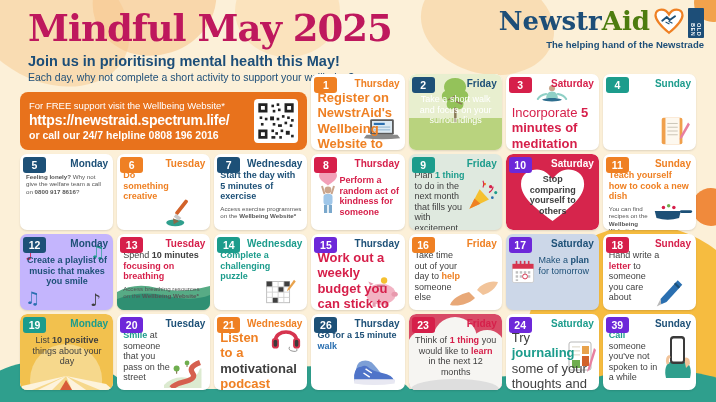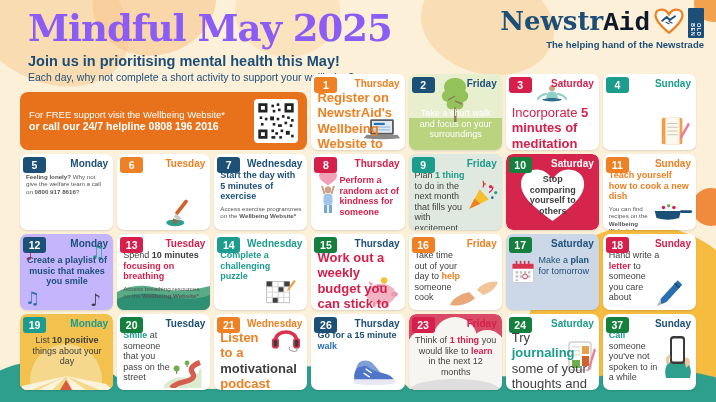--- a/index.html
+++ b/index.html
@@ -17,29 +17,29 @@
   .orange-dot-r{right:-14px;top:188px;width:38px;height:38px;background:#f08a3c;border-radius:50%;}
   .band{position:absolute;left:0;right:0;bottom:0;height:13px;background:#2f9f8d;z-index:0;}
   .bump{position:absolute;background:#2f9f8d;border-radius:50%;z-index:0;}
   .bump1{left:-22px;bottom:-30px;width:150px;height:72px;}
   .bump2{left:228px;bottom:-26px;width:185px;height:62px;}
   .bump3{left:432px;bottom:-32px;width:165px;height:58px;}
   .bump4{right:-32px;bottom:-30px;width:185px;height:62px;}
 
   
   .hdr{position:absolute;left:28px;top:10px;z-index:2;}
-  .hdr h1{margin:0;font-family:"DejaVu Serif",serif;font-weight:bold;font-size:37px;line-height:1.02;color:#8b5cf6;letter-spacing:-1px;}
+  .hdr h1{margin:0;font-family:"DejaVu Serif",serif;font-weight:bold;font-size:37px;line-height:1.02;color:#be185d;letter-spacing:-1px;}
   .hdr .sub{margin-top:5px;font-size:14.5px;font-weight:bold;color:#1d4e78;}
   .hdr .sub2{margin-top:2px;font-size:10.5px;color:#1d4e78;}
 
   
   .logo{position:absolute;right:12px;top:8px;z-index:2;text-align:right;}
   .logo-row{display:flex;align-items:flex-start;justify-content:flex-end;gap:4px;}
   .logo-name{font-family:"DejaVu Serif",serif;font-weight:bold;font-size:26px;line-height:1;}
-  .logo-name .n1{color:#1d4e78;} .logo-name .n2{color:#0f172a;font-family:Liberation Mono, monospace;}
+  .logo-name .n1{color:#1d4e78;} .logo-name .n2{color:#4d7c0f;}
   .logo-heart{width:30px;height:27px;}
   .oldben{background:#1d4e78;color:#fff;font-size:5.5px;font-weight:bold;letter-spacing:.5px;writing-mode:vertical-rl;padding:2px 2px;height:26px;border-radius:1px;}
   .logo-tag{font-size:9.5px;font-weight:600;color:#1d4e78;margin-top:1px;}
 
   
   .grid{position:absolute;left:20px;top:74px;width:676px;display:grid;grid-template-columns:repeat(7,1fr);grid-auto-rows:76px;gap:4px;z-index:2;}
 
   
   .promo{grid-column:1/span 3;align-self:end;height:58px;box-sizing:border-box;background:#e8721c;border-radius:8px;display:flex;align-items:center;gap:8px;padding:6px 9px;color:#fff;}
   .promo-text{flex:1;line-height:1.25;}
@@ -64,34 +64,34 @@
   .ip-right{right:2px;top:20px;width:34px;height:44px;}
   .ip-left{left:4px;top:14px;width:26px;height:48px;}
   .ip-top{left:50%;margin-left:-20px;top:10px;width:40px;height:20px;}
   .ip-tr{right:2px;top:9px;width:38px;height:30px;}
   .ip-bg{left:0;top:0;width:100%;height:100%;}
   .icon-left .card-body{padding-left:28px;}
   .icon-top .card-body{padding-top:31px;}
   .text-narrow .card-text{width:62%;}
   .note-narrow .card-note{width:56%;}
   .center .card-text{text-align:center;}
-  .low .card-body{padding-top:34px;}
+  .low .card-body{padding-top:20px;}
   .mid .card-body{padding-top:20px;}
   .mid .card-text{padding:0 12px;}
   .mid-sm .card-body{padding-top:21px;}
   .cbg-mint{background:#dfe9df;}
   .cbg-lav{background:#c4b5fd;}
   .cbg-bluegrey{background:#ccd7e8;}
 
   
   .c-orange{color:#ef8023;} .c-navy{color:#1d5077;} .c-crimson{color:#d61f4a;}
   .c-teal{color:#1c9c8c;} .c-dark{color:#3f3f3f;} .c-blue{color:#2a6fb0;} .c-white{color:#fff;}
   .b{font-weight:bold;}
   .bg-orange{background:#ef8023;} .bg-navy{background:#1d5077;} .bg-crimson{background:#d61f4a;}
-  .bg-teal{background:#1c9c8c;} .bg-dark{background:#15803d;}
+  .bg-teal{background:#1c9c8c;} .bg-dark{background:#6d28d9;}
 </style>
 </head>
 <body>
 
 <div class="page">
   <div class="blob leaf1"></div>
   <div class="blob leaf2"></div>
   <div class="blob leaf3"></div>
   <div class="blob leaf4"></div>
   <div class="blob corner-tr"></div>
@@ -119,20 +119,21 @@
       </svg>
       <div class="oldben">OLD BEN</div>
     </div>
     <div class="logo-tag">The helping hand of the Newstrade</div>
   </div>
 
   <div class="grid" id="grid">
     <div class="promo">
       <div class="promo-text">
         <div class="promo-l1">For FREE support visit the Wellbeing Website*</div>
+        <div class="promo-l2">https://newstraid.spectrum.life/</div>
         <div class="promo-l3">or call our 24/7 helpline 0808 196 2016</div>
       </div>
       <div class="qr">
         <svg viewBox="0 0 29 29">
           <rect width="29" height="29" fill="#fff"></rect>
           <g fill="#222">
             <path d="M1 1h7v7h-7z M3 3h3v3h-3z" fill-rule="evenodd"></path>
             <path d="M21 1h7v7h-7z M23 3h3v3h-3z" fill-rule="evenodd"></path>
             <path d="M1 21h7v7h-7z M3 23h3v3h-3z" fill-rule="evenodd"></path>
             <rect x="11" y="2" width="2" height="2"></rect>
@@ -248,20 +249,24 @@
     <div class="badge bg-orange">6</div>
     <div class="wday c-orange">Tuesday</div>
     <div class="icon-wrap ip-br-lg">
           <svg viewBox="0 0 46 40">
             <ellipse cx="14" cy="33" rx="12" ry="4.5" fill="#2f9f8d"></ellipse>
             <rect x="20" y="0" width="5" height="24" rx="2" transform="rotate(38 22 12)" fill="#d2622a"></rect>
             <rect x="13" y="23" width="9" height="5" transform="rotate(38 17 25)" fill="#c9c9c9"></rect>
             <path d="M11 27 L19 31 L12 35 Z" fill="#8a6a4a"></path>
           </svg>
         </div>
+    <div class="card-body">
+      <div class="card-text c-orange"><span class="b">Do something creative</span></div>
+
+    </div>
   </div>
 
   <div class="card">
     <div class="badge bg-navy">7</div>
     <div class="wday c-navy">Wednesday</div>
 
     <div class="card-body">
       <div class="card-text c-navy"><span class="b">Start the day with 5 minutes of exercise</span></div>
       <div class="card-note"><span>Access exercise programmes on the </span><span class="b">Wellbeing Website*</span></div>
     </div>
@@ -427,21 +432,21 @@
   <div class="card text-narrow">
     <div class="badge bg-orange">16</div>
     <div class="wday c-orange">Friday</div>
     <div class="icon-wrap ip-br-lg">
           <svg viewBox="0 0 52 30">
             <path d="M50 4 C42 2 33 6 29 12 L35 17 C42 15 48 10 50 4 Z" fill="#f2c49a"></path>
             <path d="M2 27 C10 29 21 26 27 20 L21 14 C12 16 4 21 2 27 Z" fill="#e8a877"></path>
           </svg>
         </div>
     <div class="card-body">
-      <div class="card-text c-dark"><span>Take time out of your day to </span><span class="b c-orange">help</span><span> someone cook</span></div>
+      <div class="card-text c-dark"><span>Take time out of your day to </span><span class="b c-orange">help</span><span> someone else</span></div>
 
     </div>
   </div>
 
   <div class="card cbg-bluegrey icon-left mid-sm center">
     <div class="badge bg-dark">17</div>
     <div class="wday c-navy">Saturday</div>
     <div class="icon-wrap ip-left">
           <svg viewBox="0 0 32 32">
             <rect x="3" y="6" width="26" height="23" rx="2" fill="#fff" stroke="#c8c8c8"></rect>
@@ -604,21 +609,21 @@
             <path d="M31 10 L25 30 L24 34 L27 31 L33 12 Z" fill="#e87fa0"></path>
           </svg>
         </div>
     <div class="card-body">
       <div class="card-text c-dark sm"><span>Try </span><span class="b c-teal">journaling</span><span> some of your thoughts and feelings.</span></div>
       <div class="card-note"><span>You can find other mindfulness techniques on the </span><span class="b">Wellbeing Website*</span></div>
     </div>
   </div>
 
   <div class="card text-narrow">
-    <div class="badge bg-dark">37</div>
+    <div class="badge bg-dark">39</div>
     <div class="wday c-navy">Sunday</div>
     <div class="icon-wrap ip-right">
           <svg viewBox="0 0 34 44">
             <path d="M10 28 C6 30 4 36 6 44 L30 44 C32 36 30 30 26 28 Z" fill="#2f9f8d"></path>
             <path d="M24 24 Q30 22 30 30 L26 34 Z" fill="#f2c49a"></path>
             <rect x="10" y="2" width="15" height="28" rx="3.5" fill="#3a3a3a"></rect>
             <rect x="12" y="4.5" width="11" height="23" rx="1.5" fill="#fff"></rect>
             <path d="M8 30 Q6 24 10 22" stroke="#f2c49a" stroke-width="3" fill="none"></path>
           </svg>
         </div>

